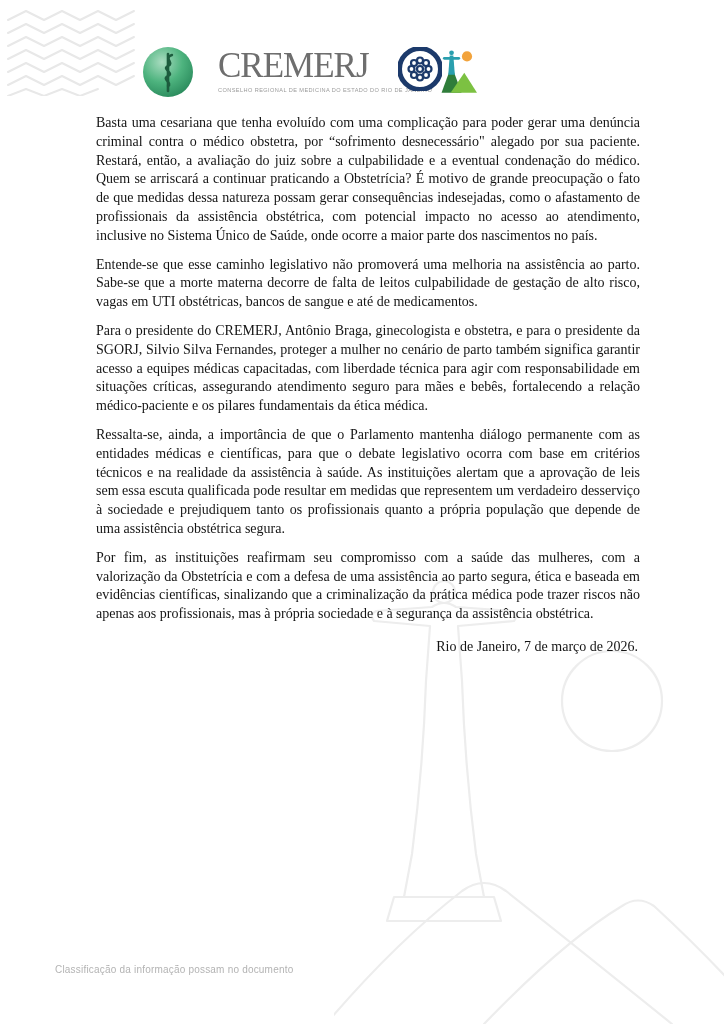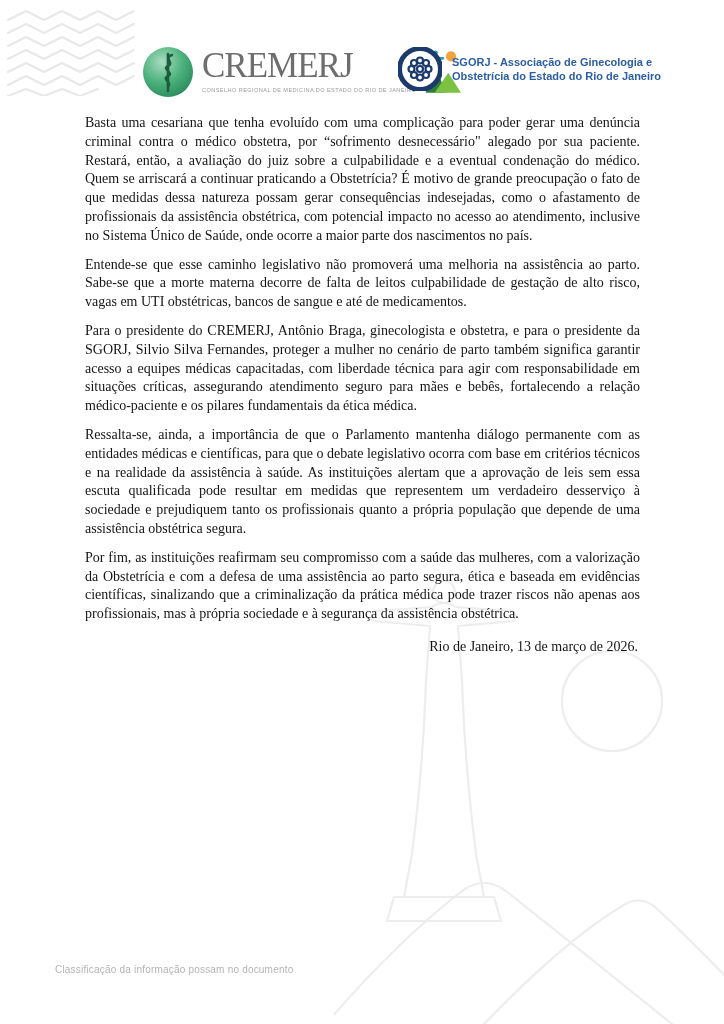--- a/index.html
+++ b/index.html
@@ -22,21 +22,21 @@
 
   
   .cremerj-logo {
     position: absolute;
     left: 142px;
     top: 44px;
     display: flex;
     align-items: flex-start;
   }
   .asclepius-wrap { width: 52px; height: 52px; margin-top: 2px; }
-  .cremerj-textblock { margin-left: 8px; margin-top: 4px; }
+  .cremerj-textblock { margin-left: 24px; margin-top: 4px; }
   .cremerj-wordmark {
     font-family: "Liberation Serif", serif;
     font-size: 35px;
     line-height: 36px;
     letter-spacing: -1px;
     color: #6e6e6e;
     white-space: nowrap;
   }
   .cremerj-tagline {
     font-family: "Liberation Sans", sans-serif;
@@ -70,21 +70,21 @@
   .body-text {
     position: absolute;
     left: 85px;
     top: 114px;
     width: 555px;
     font-size: 14px;
     line-height: 18.8px;
     color: #141414;
     text-align: justify;
   }
-  .body-text p { margin: 0 0 10px 0; }
+  .body-text p { margin: 0 0 10px 11px; }
   .dateline {
     margin-top: 14px;
     text-align: right;
     padding-right: 2px;
   }
 
   
   .watermark {
     position: absolute;
     right: 0;
@@ -174,32 +174,28 @@
           <circle cx="28" cy="16" r="3"></circle>
           <circle cx="30.5" cy="22" r="3"></circle>
           <circle cx="28" cy="28" r="3"></circle>
           <circle cx="22" cy="30.5" r="3"></circle>
           <circle cx="16" cy="28" r="3"></circle>
           <circle cx="13.5" cy="22" r="3"></circle>
           <circle cx="16" cy="16" r="3"></circle>
         </g>
       </svg>
     </div>
-    <div class="sgorj-name">
-      <div>SGORJ - Associação de Ginecologia e</div>
-      <div>Obstetrícia do Estado do Rio de Janeiro</div>
-    </div>
   </div>
 
   <div class="body-text">
     <p>Basta uma cesariana que tenha evoluído com uma complicação para poder gerar uma denúncia criminal contra o médico obstetra, por “sofrimento desnecessário" alegado por sua paciente. Restará, então, a avaliação do juiz sobre a culpabilidade e a eventual condenação do médico. Quem se arriscará a continuar praticando a Obstetrícia? É motivo de grande preocupação o fato de que medidas dessa natureza possam gerar consequências indesejadas, como o afastamento de profissionais da assistência obstétrica, com potencial impacto no acesso ao atendimento, inclusive no Sistema Único de Saúde, onde ocorre a maior parte dos nascimentos no país.</p>
     <p>Entende-se que esse caminho legislativo não promoverá uma melhoria na assistência ao parto. Sabe-se que a morte materna decorre de falta de leitos culpabilidade de gestação de alto risco, vagas em UTI obstétricas, bancos de sangue e até de medicamentos.</p>
     <p>Para o presidente do CREMERJ, Antônio Braga, ginecologista e obstetra, e para o presidente da SGORJ, Silvio Silva Fernandes, proteger a mulher no cenário de parto também significa garantir acesso a equipes médicas capacitadas, com liberdade técnica para agir com responsabilidade em situações críticas, assegurando atendimento seguro para mães e bebês, fortalecendo a relação médico-paciente e os pilares fundamentais da ética médica.</p>
     <p>Ressalta-se, ainda, a importância de que o Parlamento mantenha diálogo permanente com as entidades médicas e científicas, para que o debate legislativo ocorra com base em critérios técnicos e na realidade da assistência à saúde. As instituições alertam que a aprovação de leis sem essa escuta qualificada pode resultar em medidas que representem um verdadeiro desserviço à sociedade e prejudiquem tanto os profissionais quanto a própria população que depende de uma assistência obstétrica segura.</p>
     <p>Por fim, as instituições reafirmam seu compromisso com a saúde das mulheres, com a valorização da Obstetrícia e com a defesa de uma assistência ao parto segura, ética e baseada em evidências científicas, sinalizando que a criminalização da prática médica pode trazer riscos não apenas aos profissionais, mas à própria sociedade e à segurança da assistência obstétrica.</p>
-    <div class="dateline">Rio de Janeiro, 13 de março de 2026.</div>
+    <div class="dateline">Rio de Janeiro, 7 de março de 2026.</div>
   </div>
 
   <div class="footer">
     <div>Classificação da informação possam no documento</div>
   </div>
 
 </div>
 
 </body></html>

